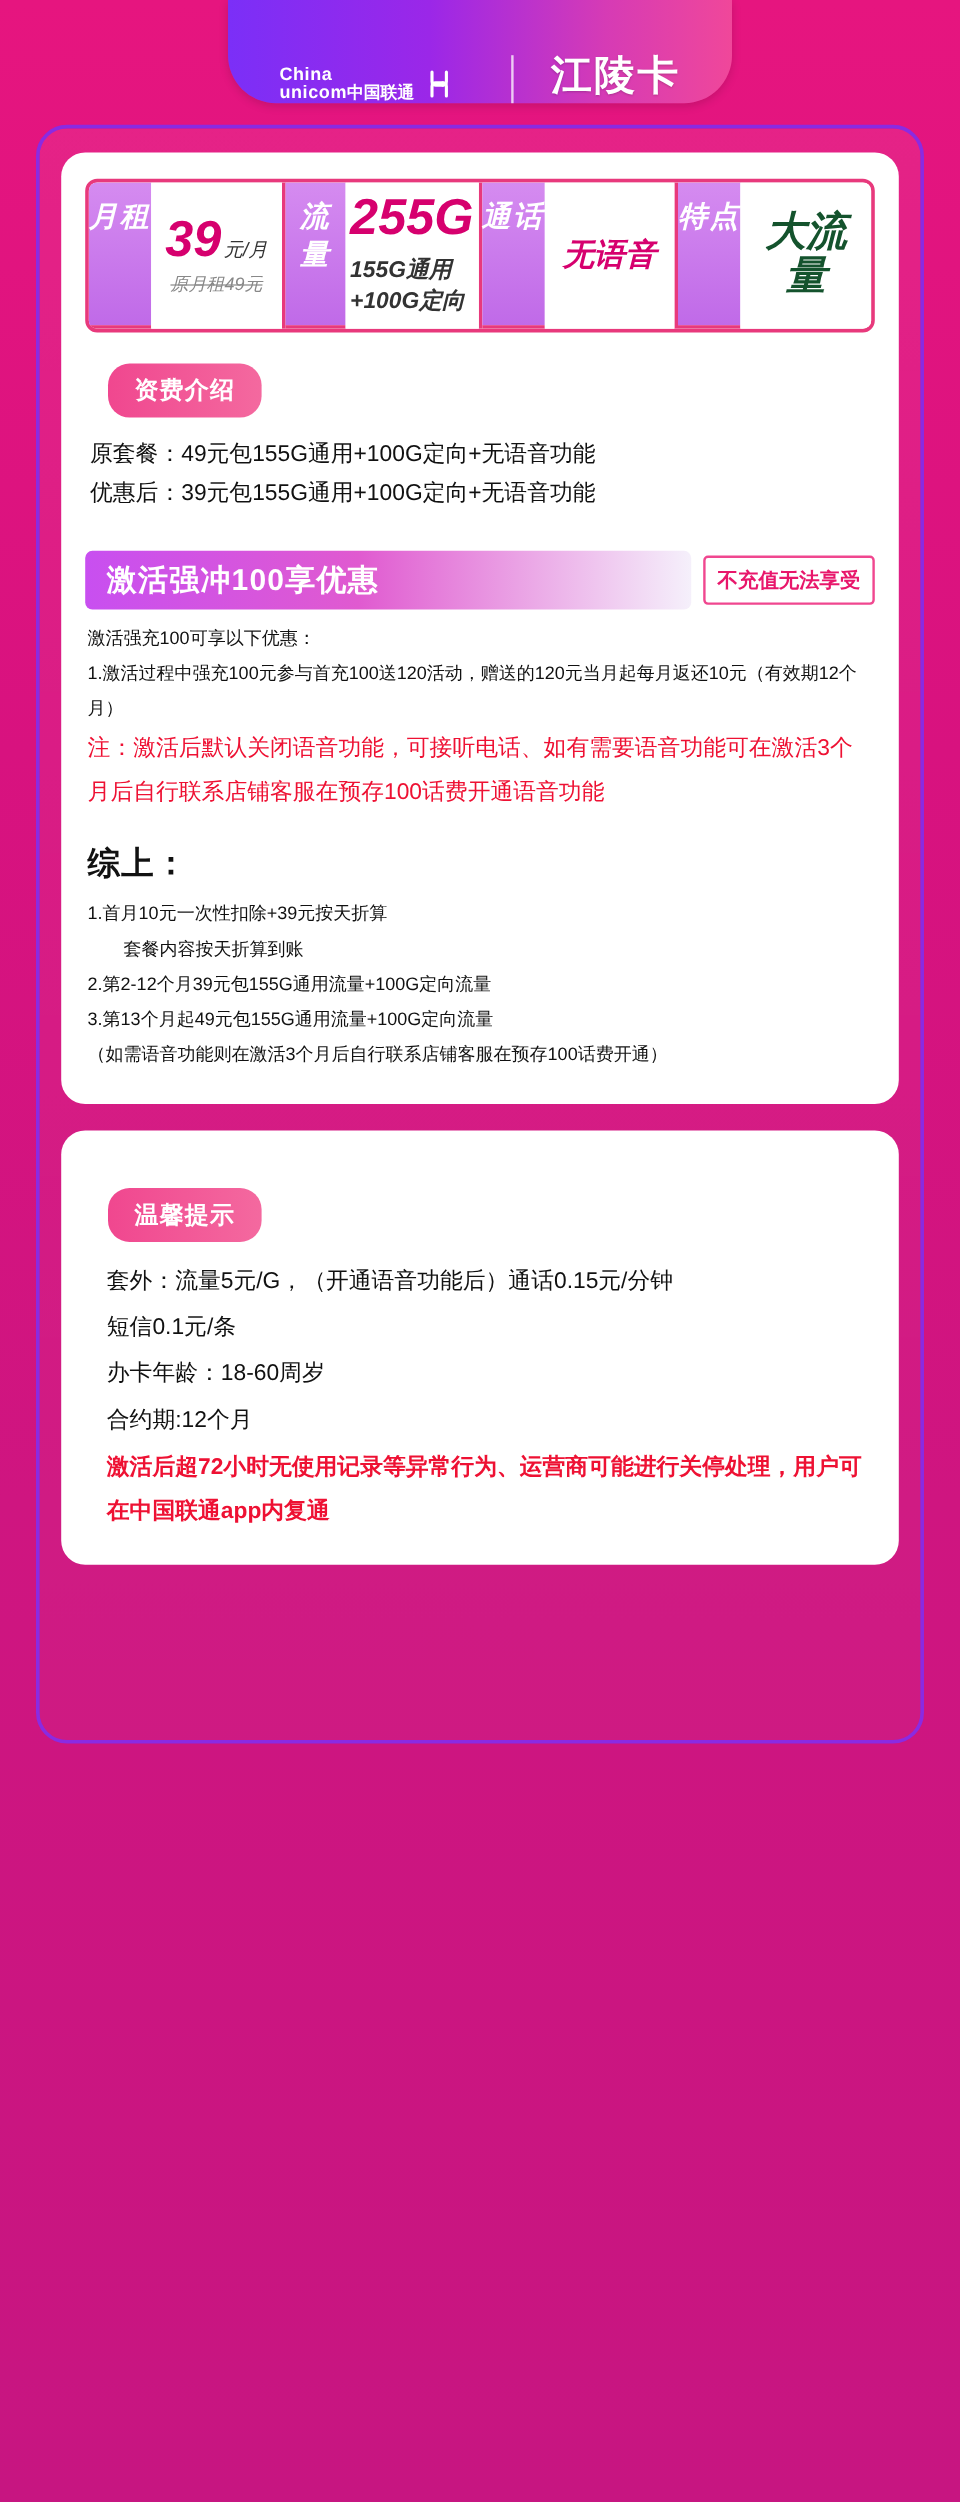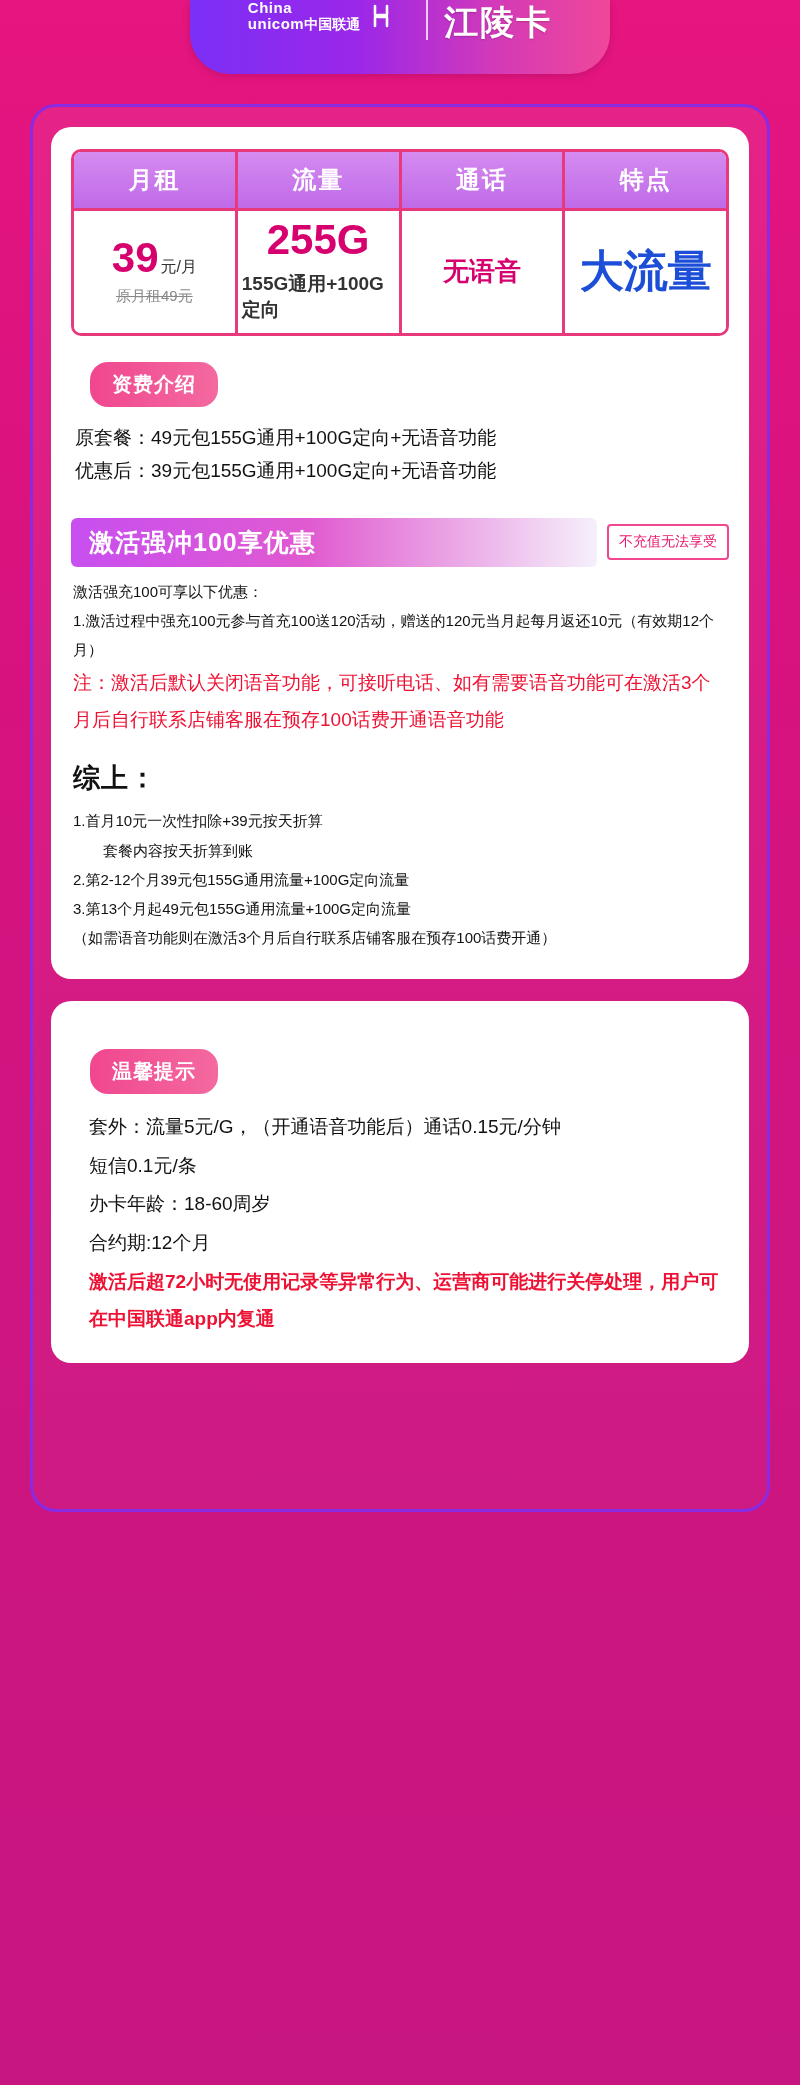--- a/index.html
+++ b/index.html
@@ -19,28 +19,28 @@
   .header {
     position: relative;
     height: 90px;
     display: flex;
     align-items: flex-start;
     justify-content: center;
   }
   .header-pill {
     margin-top: 0;
     width: 420px;
-    height: 74px;
+    height: 86px;
     background: linear-gradient(90deg, #7b2ff7 0%, #9b27e8 40%, #d63bb5 75%, #f0479a 100%);
     border-bottom-left-radius: 40px;
     border-bottom-right-radius: 40px;
     display: flex;
-    align-items: flex-start;
+    align-items: flex-end;
     justify-content: center;
-    gap: 0px;
+    gap: 15px;
     box-shadow: 0 2px 8px rgba(0,0,0,0.15);
   }
   .unicom-logo {
     display: flex;
     align-items: center;
     gap: 6px;
     padding-right: 14px;
   }
   .unicom-text {
     color: #ffffff;
@@ -95,22 +95,22 @@
   
   .spec-table {
     display: flex;
     border: 3px solid #e8397c;
     border-radius: 10px;
     overflow: hidden;
   }
   .spec-col {
     flex: 1;
     display: flex;
-    flex-direction: column;
     border-right: 3px solid #e8397c;
+    font-style: italic;
   }
   .spec-col:last-child { border-right: none; }
   .spec-head {
     background: linear-gradient(180deg, #d58bf0 0%, #c06ae8 100%);
     color: #ffffff;
     font-size: 24px;
     font-weight: bold;
     text-align: center;
     padding: 12px 0;
     letter-spacing: 2px;
@@ -159,22 +159,22 @@
     font-size: 19px;
     margin-top: 10px;
     font-weight: bold;
   }
   .voice-val {
     color: #d6006e;
     font-size: 26px;
     font-weight: bold;
   }
   .feature-val {
-    color: #1d4ed8;
-    font-size: 44px;
+    color: #14532d;
+    font-size: 34px;
     font-weight: bold;
     line-height: 1.1;
     text-align: center;
   }
 
   
   .tag-pink {
     display: inline-block;
     background: linear-gradient(90deg, #f0478f 0%, #f4699f 100%);
     color: #ffffff;
@@ -206,22 +206,22 @@
     font-size: 25px;
     font-weight: bold;
     padding: 8px 26px 8px 18px;
     border-radius: 6px;
     letter-spacing: 1px;
     flex: 1;
   }
   .promo-note {
     border: 2px solid #f0478f;
     color: #e8176b;
-    font-size: 14px;
-    font-weight: normal;
+    font-size: 17px;
+    font-weight: bold;
     padding: 7px 10px;
     border-radius: 4px;
     white-space: nowrap;
     background: #ffffff;
   }
 
   .body-text {
     font-size: 15px;
     color: #111111;
     line-height: 1.95;

